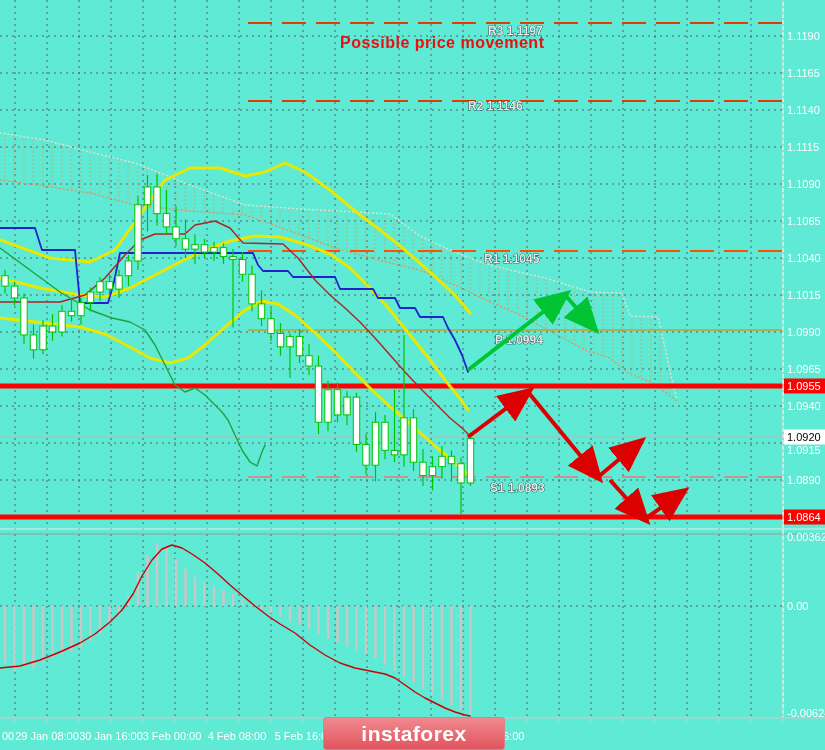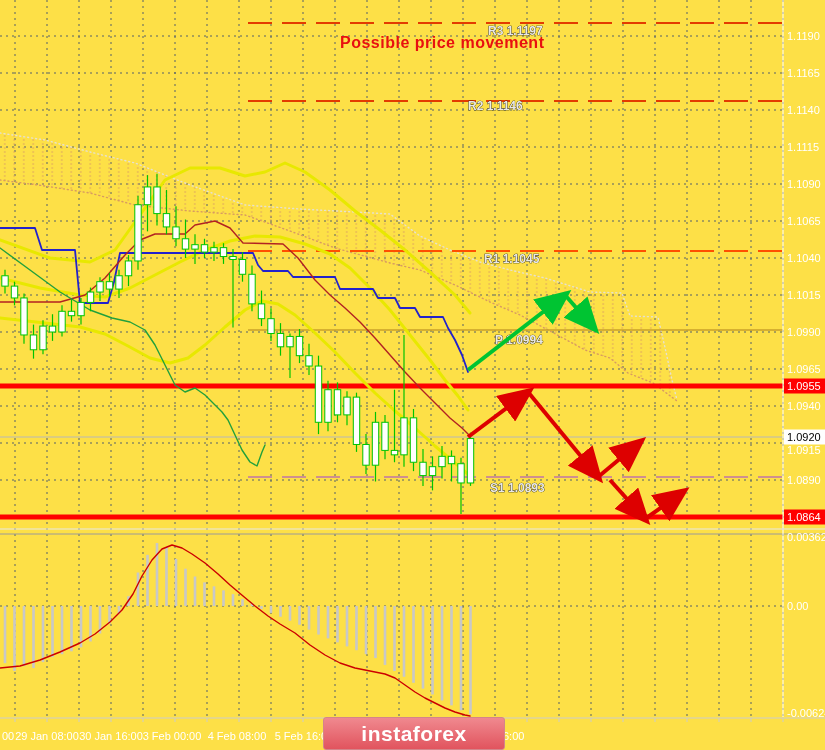--- a/index.html
+++ b/index.html
@@ -1,16 +1,16 @@
 <!DOCTYPE html>
 <html><head>
 <meta charset="utf-8">
 <style>
   html,body{margin:0;padding:0;background:#000;}
-  .root{position:relative;width:825px;height:750px;background:#fde047;overflow:hidden;
+  .root{position:relative;width:825px;height:750px;background:#5eead4;overflow:hidden;
         font-family:"Liberation Sans",sans-serif;}
   #chart-svg{position:absolute;left:0;top:0;}
   .chart-title{position:absolute;left:340px;top:34px;font-size:16px;font-weight:bold;
         color:#e81010;letter-spacing:0.5px;}
   .logo{position:absolute;left:323px;top:717px;width:180px;height:31px;
         background:linear-gradient(#f0898f,#e1545e);border:1px solid #d4858a;border-radius:3px;
         display:flex;align-items:center;justify-content:center;
         color:#fff;font-size:21px;font-weight:bold;letter-spacing:0.5px;text-align:center;}
 </style>
 </head>

